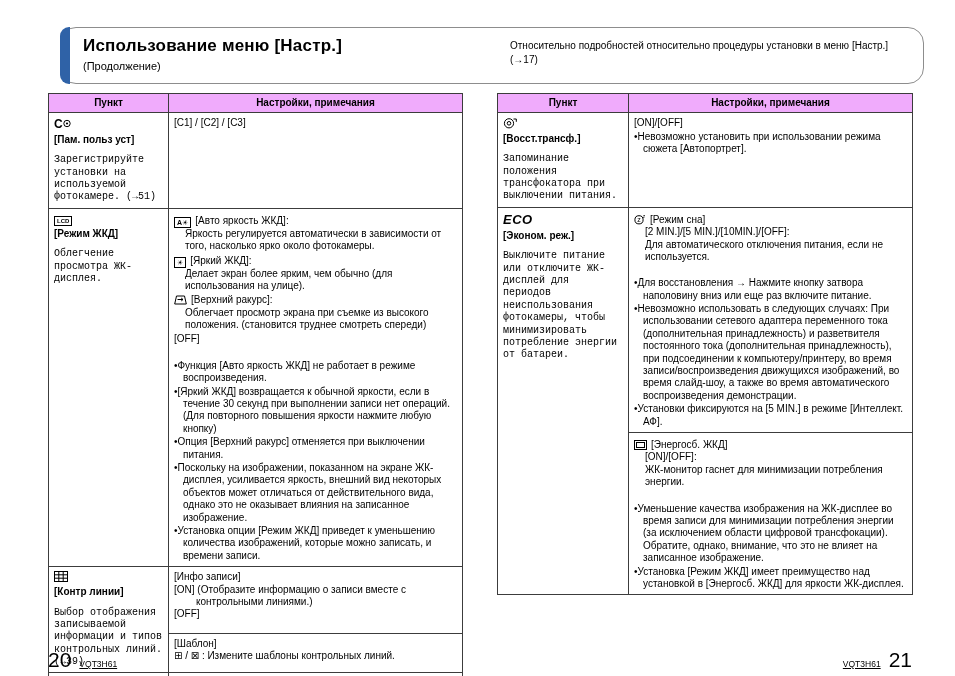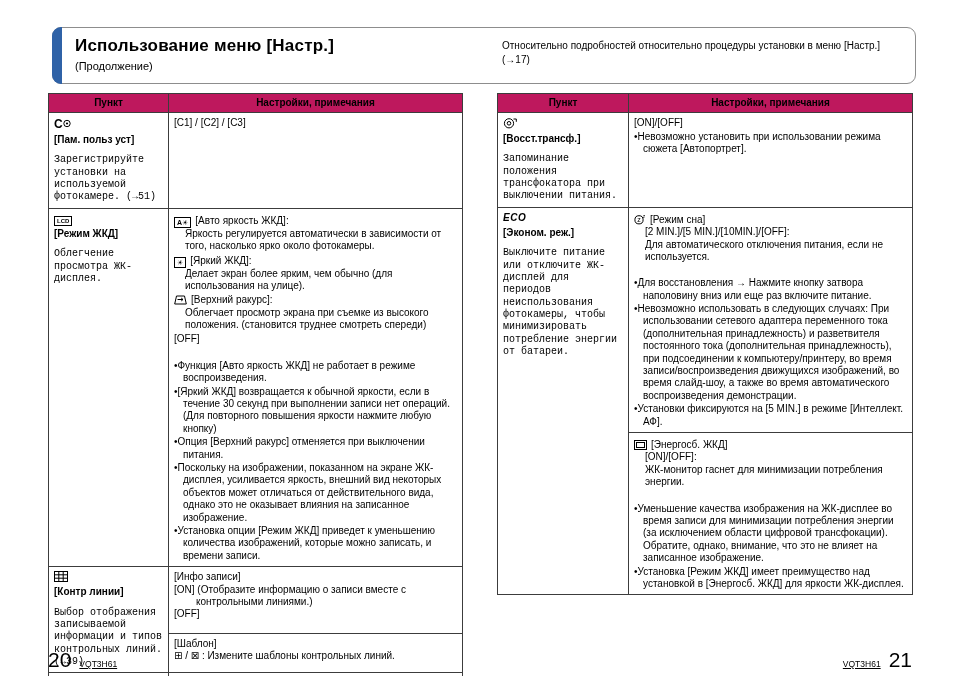--- a/index.html
+++ b/index.html
@@ -5,41 +5,41 @@
   * { box-sizing: border-box; }
   html, body { margin: 0; padding: 0; }
   body {
     width: 955px; height: 676px; background: #ffffff; color: #000;
     font-family: "Liberation Sans", "DejaVu Sans", sans-serif;
   }
   .sheet { position: relative; width: 955px; height: 676px; background: #fff; overflow: hidden; }
 
   
   .header-box {
-    position: absolute; left: 52px; top: 27px; width: 864px; height: 57px;
-    border: 1px solid #8d8d8d; border-radius: 9px; background: #fff;
+    position: absolute; left: 60px; top: 27px; width: 864px; height: 57px;
+    border: 1px solid #8d8d8d; border-radius: 16px; background: #fff;
   }
   .header-accent {
     position: absolute; left: -1px; top: -1px; bottom: -1px; width: 10px;
     background: #2f62a7; border-radius: 9px 0 0 9px;
   }
   .header-textwrap { position: absolute; left: 22px; top: 8px; }
   .title { font-size: 17px; font-weight: bold; letter-spacing: 0.2px; }
   .subtitle { font-size: 11px; margin-top: 4px; }
   .header-note { position: absolute; left: 449px; top: 11px; width: 405px; font-size: 10px; line-height: 1.4; }
 
   
   table.t {
     position: absolute; top: 93px; border-collapse: collapse; table-layout: fixed;
     font-size: 10px; line-height: 1.24;
   }
   .left-t  { left: 48px;  width: 414px; }
   .right-t { left: 497px; width: 415px; }
   .t th {
-    border: 1px solid #3c3c3c; background: #be185d; font-size: 10px; font-weight: bold;
+    border: 1px solid #3c3c3c; background: #f0abfc; font-size: 10px; font-weight: bold;
     padding: 3px 2px; text-align: center;
   }
   .t td { border: 1px solid #3c3c3c; vertical-align: top; padding: 4px 5px; }
   .item .lbl { font-weight: bold; margin-top: 2px; }
   .item .desc { margin-top: 8px; font-family: Liberation Mono, monospace; }
   .ic-row { min-height: 13px; }
   .b { font-weight: normal; }
   .bh { margin-top: 2px; }
   .ind { padding-left: 11px; }
   .bullets { margin-top: 14px; }
@@ -48,21 +48,21 @@
   .hang { padding-left: 22px; text-indent: -22px; }
 
   
   .boxic {
     display: inline-block; border: 1px solid #000; font-weight: bold; line-height: 1;
     padding: 1px 2px; margin-right: 4px; vertical-align: -1px; font-size: 6px;
   }
   .boxic.md { font-size: 7px; }
   .svgic { display: inline-block; margin-right: 4px; vertical-align: -2px; }
   .svgic svg { display: block; }
-  .eco { font-weight: bold; font-style: italic; font-size: 10px; letter-spacing: 0.5px; }
+  .eco { font-weight: bold; font-style: italic; font-size: 13px; letter-spacing: 0.5px; }
   .gicons { font-size: 10px; }
 
   
   .footer {
     position: absolute; left: 48px; top: 649px; width: 864px;
     display: flex; justify-content: space-between; align-items: flex-end;
   }
   .fgroup { display: flex; align-items: flex-end; }
   .pagenum { font-size: 21px; line-height: 1; }
   .code { font-size: 8.5px; line-height: 1; margin: 0 8px 2px 8px; text-decoration: underline; }

